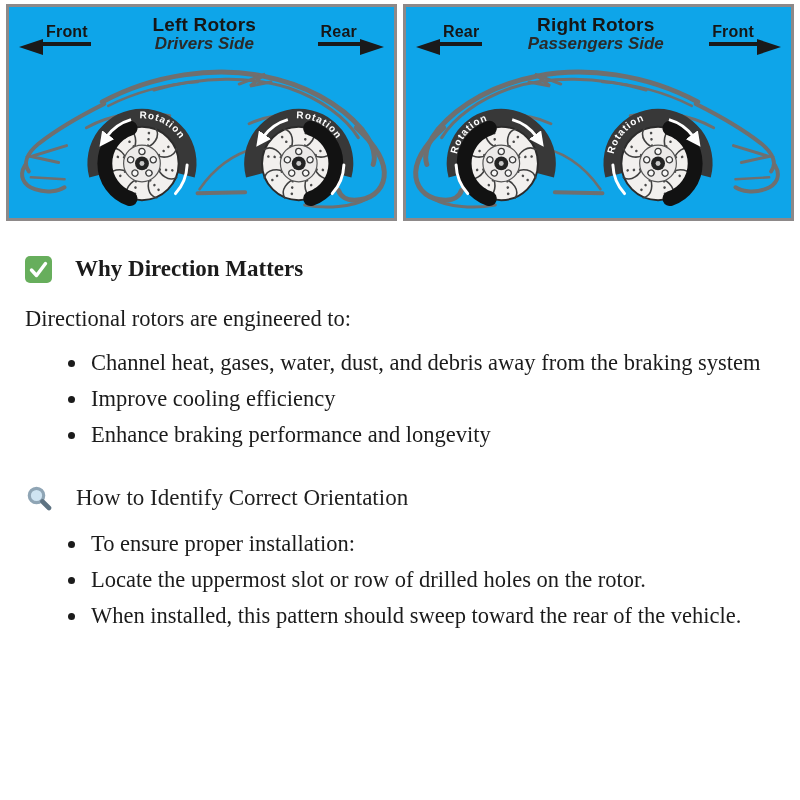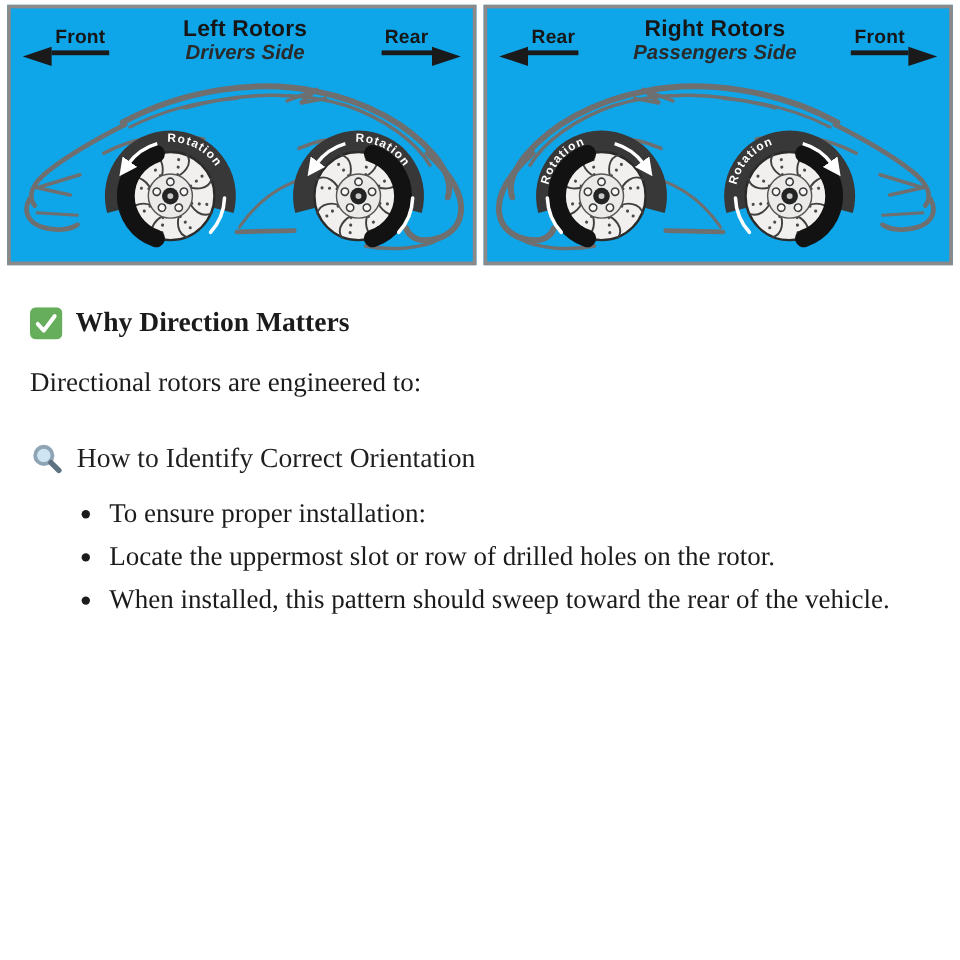--- a/index.html
+++ b/index.html
@@ -28,21 +28,21 @@
     border-bottom:4px solid #1a1a1a;padding:0 3px 1px 3px;letter-spacing:.2px;
   }
   .tri{width:0;height:0;border-top:8px solid transparent;border-bottom:8px solid transparent;margin-bottom:-9px;}
   .tri-left{border-right:24px solid #1a1a1a;}
   .tri-right{border-left:24px solid #1a1a1a;}
   .car-svg{display:block;position:absolute;left:0;bottom:0;width:100%;height:157px;}
   
   .article{padding:8px 25px 0 25px;width:745px;font-size:22.5px;line-height:35px;}
   .intro{margin:8px 0 0 0;}
   .sec-heading{
-    display:flex;align-items:center;gap:11px;
+    display:flex;align-items:center;gap:23px;
     font-size:23px;font-weight:bold;margin:24px 0 4px 0;line-height:32px;
   }
   .sec-heading.normal{font-weight:normal;color:#1f1f1f;margin-top:30px;}
   .sec-icon{flex:0 0 auto;display:inline-flex;}
   .lead{margin:16px 0 0 0;}
   ul.blist{margin:9px 0 0 0;padding-left:63px;list-style:disc outside;}
   ul.blist li{padding-left:3px;margin:1px 0;}
   ul.blist.second{margin-top:12px;}
 </style>
 </head>
@@ -194,20 +194,25 @@
       <svg width="27" height="27" viewBox="0 0 27 27">
         <rect width="27" height="27" rx="5" fill="#67ae5c"></rect>
         <path d="M6.5 14 L11.5 19.5 L20.5 7.5" stroke="#fff" stroke-width="3.4" fill="none" stroke-linecap="round" stroke-linejoin="round"></path>
       </svg>
     </span>
     <span>Why Direction Matters</span>
   </div>
 
   <p class="lead">Directional rotors are engineered to:</p>
 
+  <ul class="blist">
+    <li>Channel heat, gases, water, dust, and debris away from the braking system</li>
+    <li>Improve cooling efficiency</li>
+    <li>Enhance braking performance and longevity</li>
+  </ul>
 
   <div class="sec-heading normal">
     <span class="sec-icon">
       <svg width="28" height="28" viewBox="0 0 28 28">
         <circle cx="11.5" cy="11.5" r="7.2" fill="#cfe4f2" stroke="#8fa5b5" stroke-width="3.2"></circle>
         <line x1="17.5" y1="17.5" x2="24" y2="24" stroke="#5e7382" stroke-width="4.6" stroke-linecap="round"></line>
       </svg>
     </span>
     <span>How to Identify Correct Orientation</span>
   </div>

